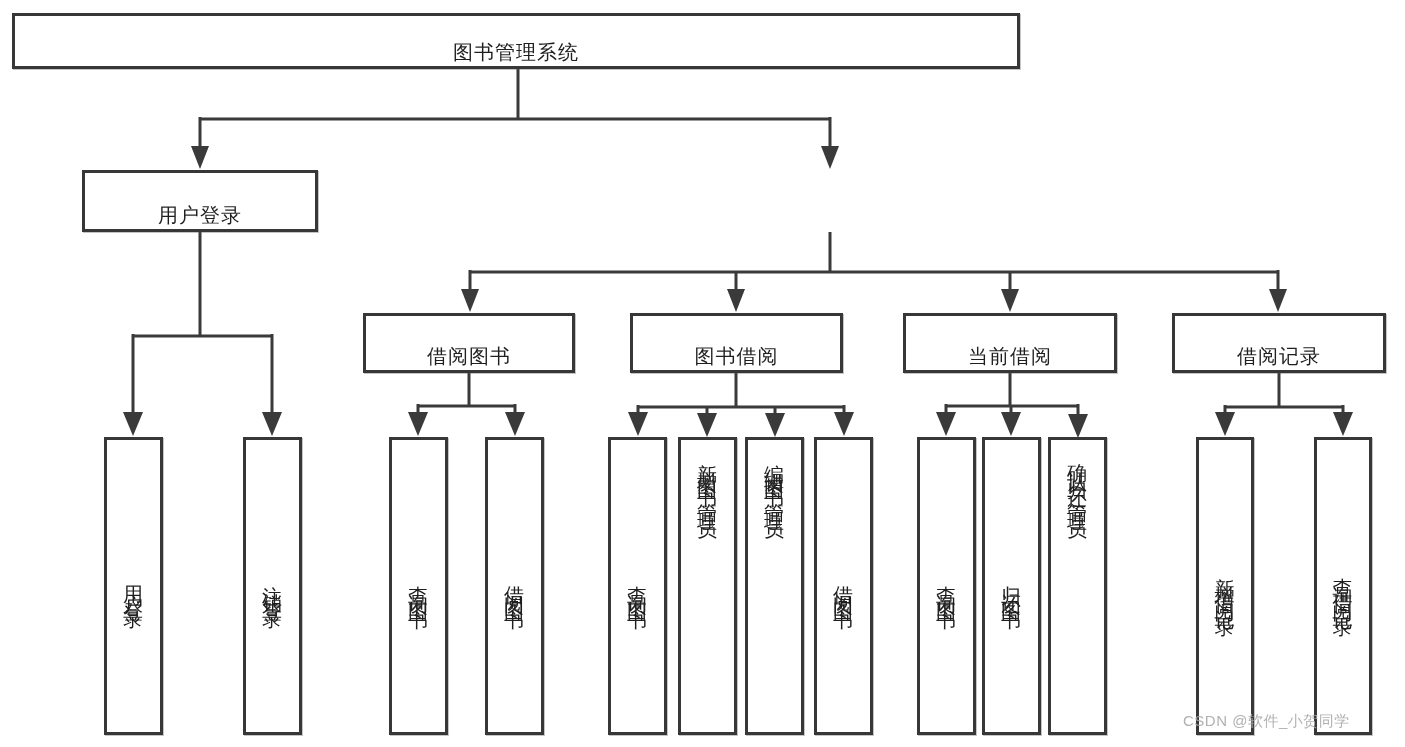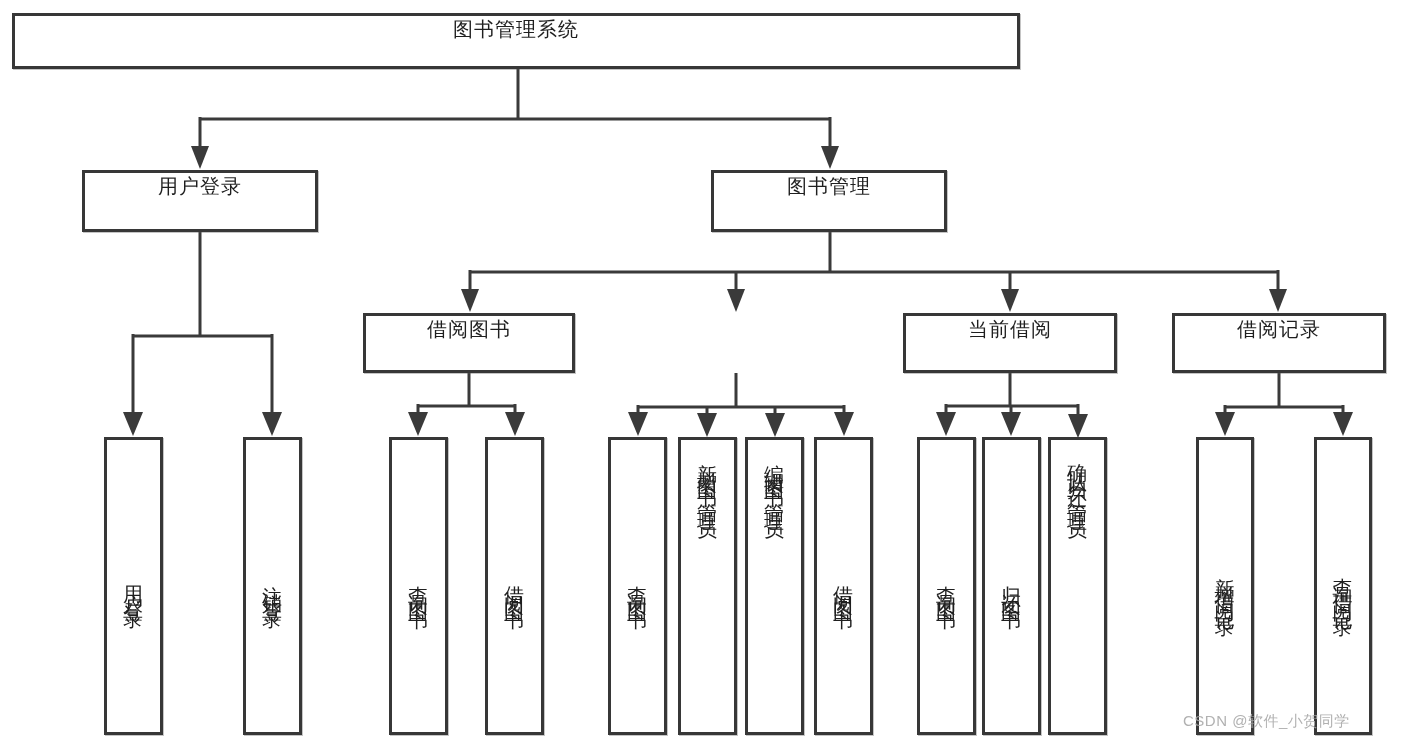--- a/index.html
+++ b/index.html
@@ -3,21 +3,21 @@
 <meta charset="utf-8">
 <style>
   html,body{margin:0;padding:0;background:#ffffff;}
   .canvas{
     position:relative;width:1405px;height:747px;background:#ffffff;overflow:hidden;
     font-family:"Liberation Sans", sans-serif;color:#1f1f1f;
   }
   .connectors{position:absolute;left:0;top:0;z-index:1;}
   .box{
     position:absolute;background:#ffffff;border:3px solid #373737;
-    box-sizing:border-box;display:flex;align-items:flex-start;justify-content:center;
+    box-sizing:border-box;display:flex;align-items:flex-end;justify-content:center;
     z-index:2;box-shadow:1px 1px 0 rgba(90,90,90,0.35);
   }
   .hlabel{font-size:20px;letter-spacing:1px;white-space:nowrap;}
   .root{left:12px;top:13px;width:1008px;height:56px;font-size:21px;}
   .n-login{left:82px;top:170px;width:236px;height:62px;}
   .n-manage{left:711px;top:170px;width:236px;height:62px;}
   .n-newbook{left:363px;top:313px;width:212px;height:60px;}
   .n-borrow{left:630px;top:313px;width:213px;height:60px;}
   .n-current{left:903px;top:313px;width:214px;height:60px;}
   .n-records{left:1172px;top:313px;width:214px;height:60px;}
@@ -99,26 +99,26 @@
     </g>
   </svg>
 
   <div class="box root">
     <span class="hlabel">图书管理系统</span>
   </div>
 
   <div class="box n-login">
     <span class="hlabel">用户登录</span>
   </div>
-  <div class="box n-manage">
-    <span class="hlabel">图书管理</span>
-  </div>
 
   <div class="box n-newbook">
     <span class="hlabel">借阅图书</span>
+  </div>
+  <div class="box n-borrow">
+    <span class="hlabel">图书借阅</span>
   </div>
   <div class="box n-current">
     <span class="hlabel">当前借阅</span>
   </div>
   <div class="box n-records">
     <span class="hlabel">借阅记录</span>
   </div>
 
   <div class="box leaf centered lf1">
     <span class="vlabel">用户登录</span>

